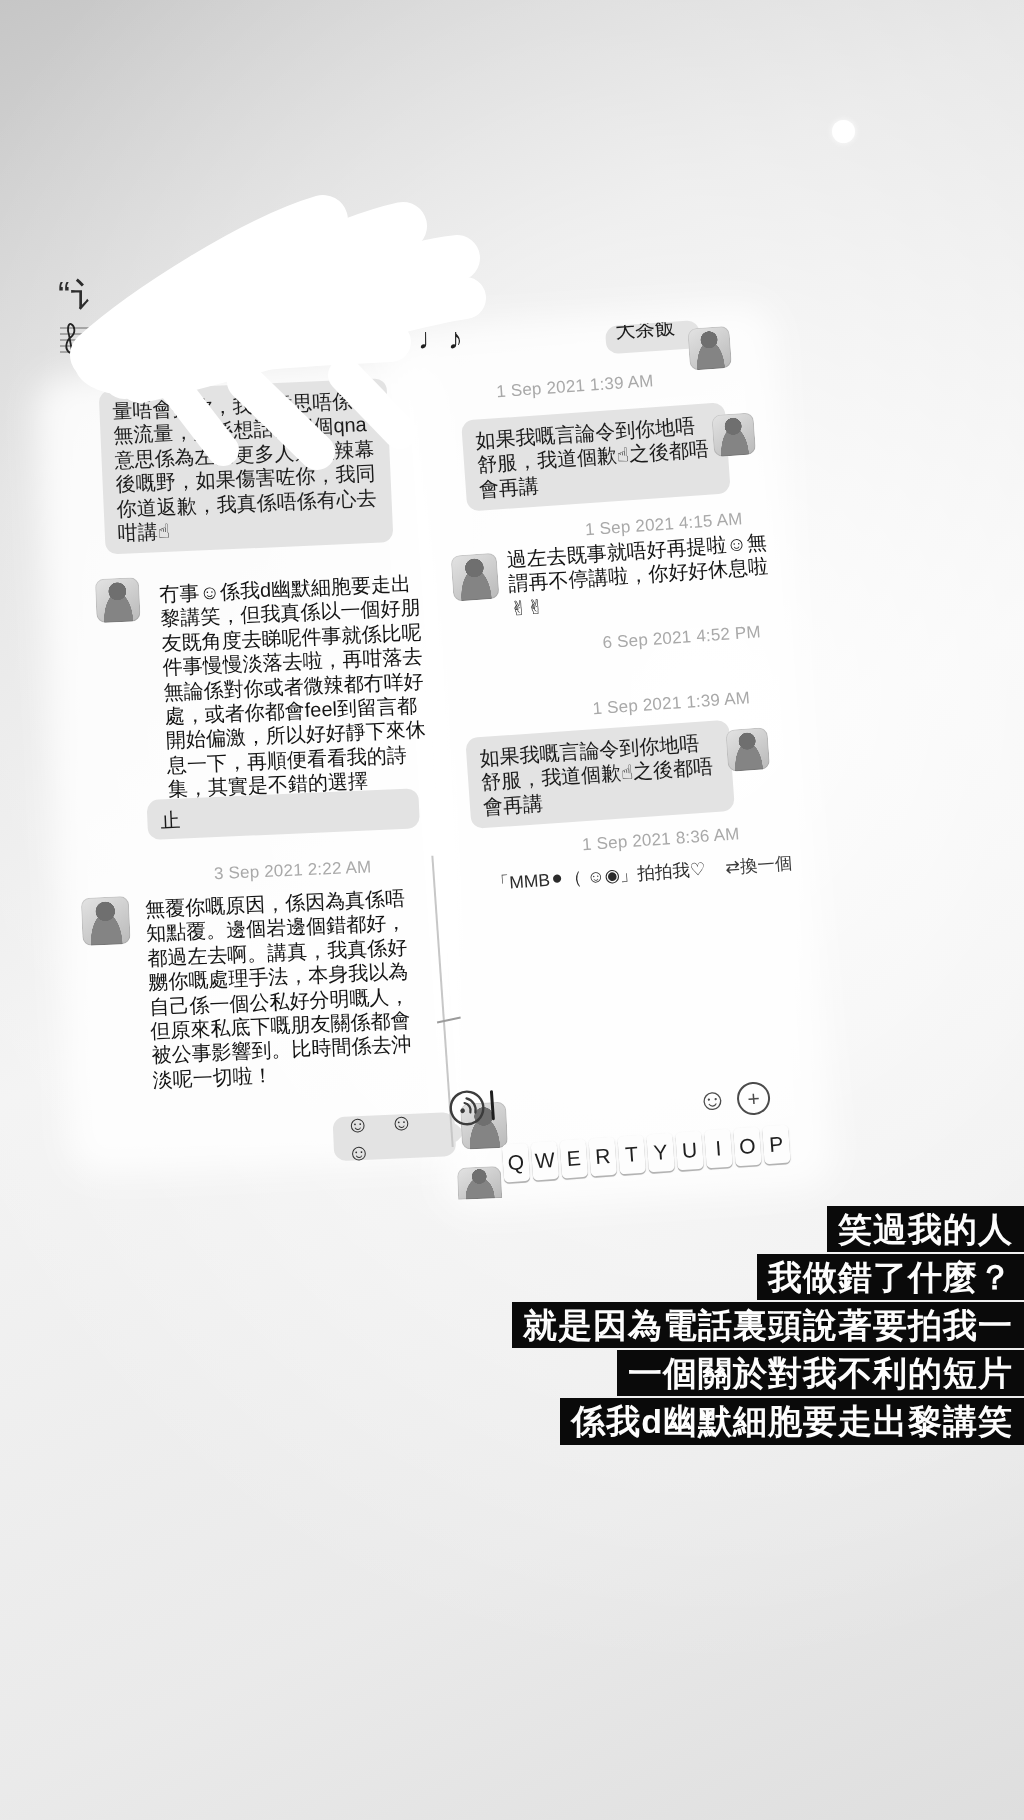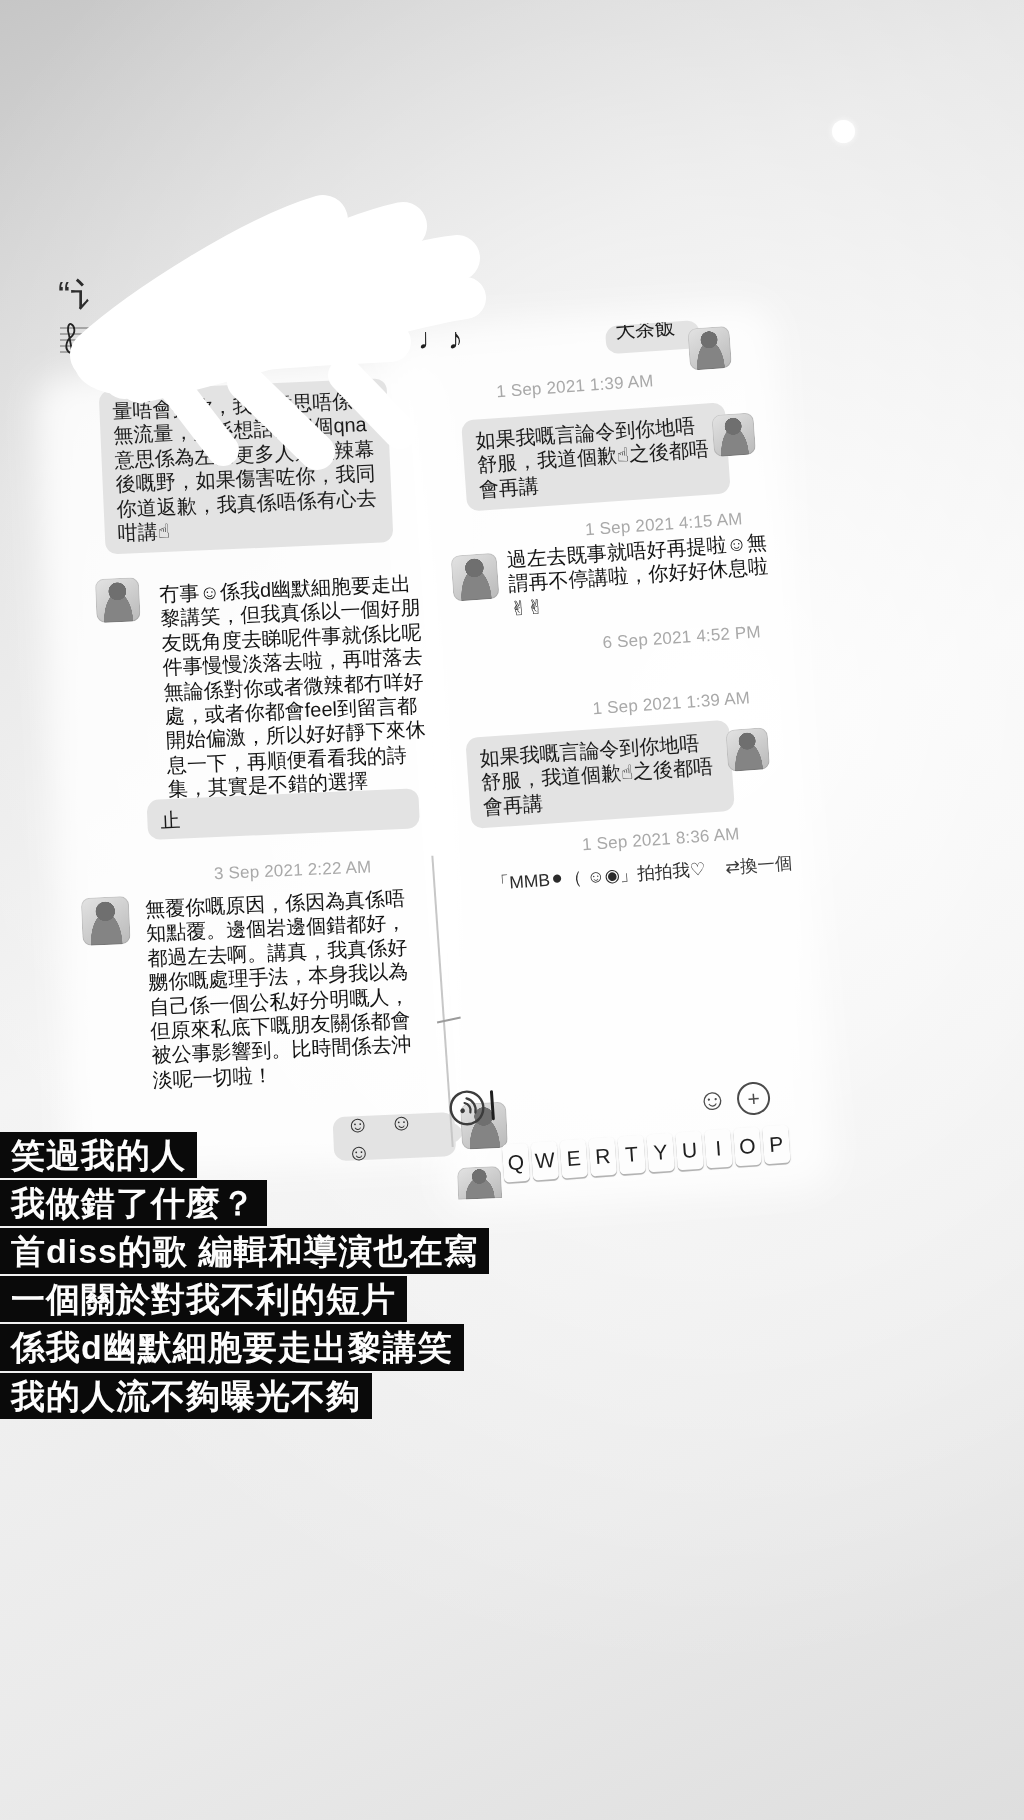--- a/index.html
+++ b/index.html
@@ -40,21 +40,21 @@
 
   .inputbar-cursor{position:absolute;width:3px;height:30px;background:#1f1f1f;border-radius:2px;}
   .icon-smiley{position:absolute;font-size:30px;color:#4d4d4d;line-height:1;}
   .icon-plus{position:absolute;width:29px;height:29px;border:2.2px solid #4b4b4b;border-radius:50%;
     display:flex;align-items:center;justify-content:center;font-size:21px;color:#4b4b4b;line-height:1;}
   .keyrow{position:absolute;display:flex;gap:3px;}
   .key{width:26px;height:38px;background:#fdfdfd;border-radius:5px;
     box-shadow:0 1.6px 0 #b3b3b3,0 1px 2px rgba(0,0,0,.14);
     display:flex;align-items:center;justify-content:center;font-size:21px;color:#1f1f1f;}
 
-  .caption{position:absolute;left:0;right:0;top:1132px;text-align:left;z-index:6;}
+  .caption{position:absolute;left:0;right:0;top:1206px;text-align:right;z-index:6;}
   .caption .cap-line{margin:0 0 2px 0;}
   .caption .cap-box{display:inline-block;background:var(--caption_bg);color:var(--caption_fg);
     font-size:34px;font-weight:700;letter-spacing:1px;line-height:1.18;padding:3px 11px;}
 
   .quote-open{position:absolute;left:58px;top:272px;font-size:36px;color:#2c2c2c;z-index:2;}
   .quote-comma{position:absolute;left:160px;top:330px;font-size:26px;color:#3a3a3a;z-index:2;}
   .notes-right{position:absolute;left:418px;top:322px;font-size:30px;color:#202020;z-index:2;}
   .clef{position:absolute;left:56px;top:320px;z-index:2;}
   .scribble{position:absolute;left:55px;top:150px;z-index:3;pointer-events:none;}
   .white-dot{position:absolute;left:832px;top:120px;width:23px;height:23px;border-radius:50%;
@@ -173,19 +173,18 @@
       <div class="key">U</div>
       <div class="key">I</div>
       <div class="key">O</div>
       <div class="key">P</div>
     </div>
   </div>
 
   <div class="caption">
     <div class="cap-line"><span class="cap-box">笑過我的人</span></div>
     <div class="cap-line"><span class="cap-box">我做錯了什麼？</span></div>
-    <div class="cap-line"><span class="cap-box">首diss的歌  編輯和導演也在寫</span></div>
+    <div class="cap-line"><span class="cap-box">就是因為電話裏頭說著要拍我一</span></div>
     <div class="cap-line"><span class="cap-box">一個關於對我不利的短片</span></div>
     <div class="cap-line"><span class="cap-box">係我d幽默細胞要走出黎講笑</span></div>
-    <div class="cap-line"><span class="cap-box">我的人流不夠曝光不夠</span></div>
   </div>
 
 </div>
 
 </body></html>

